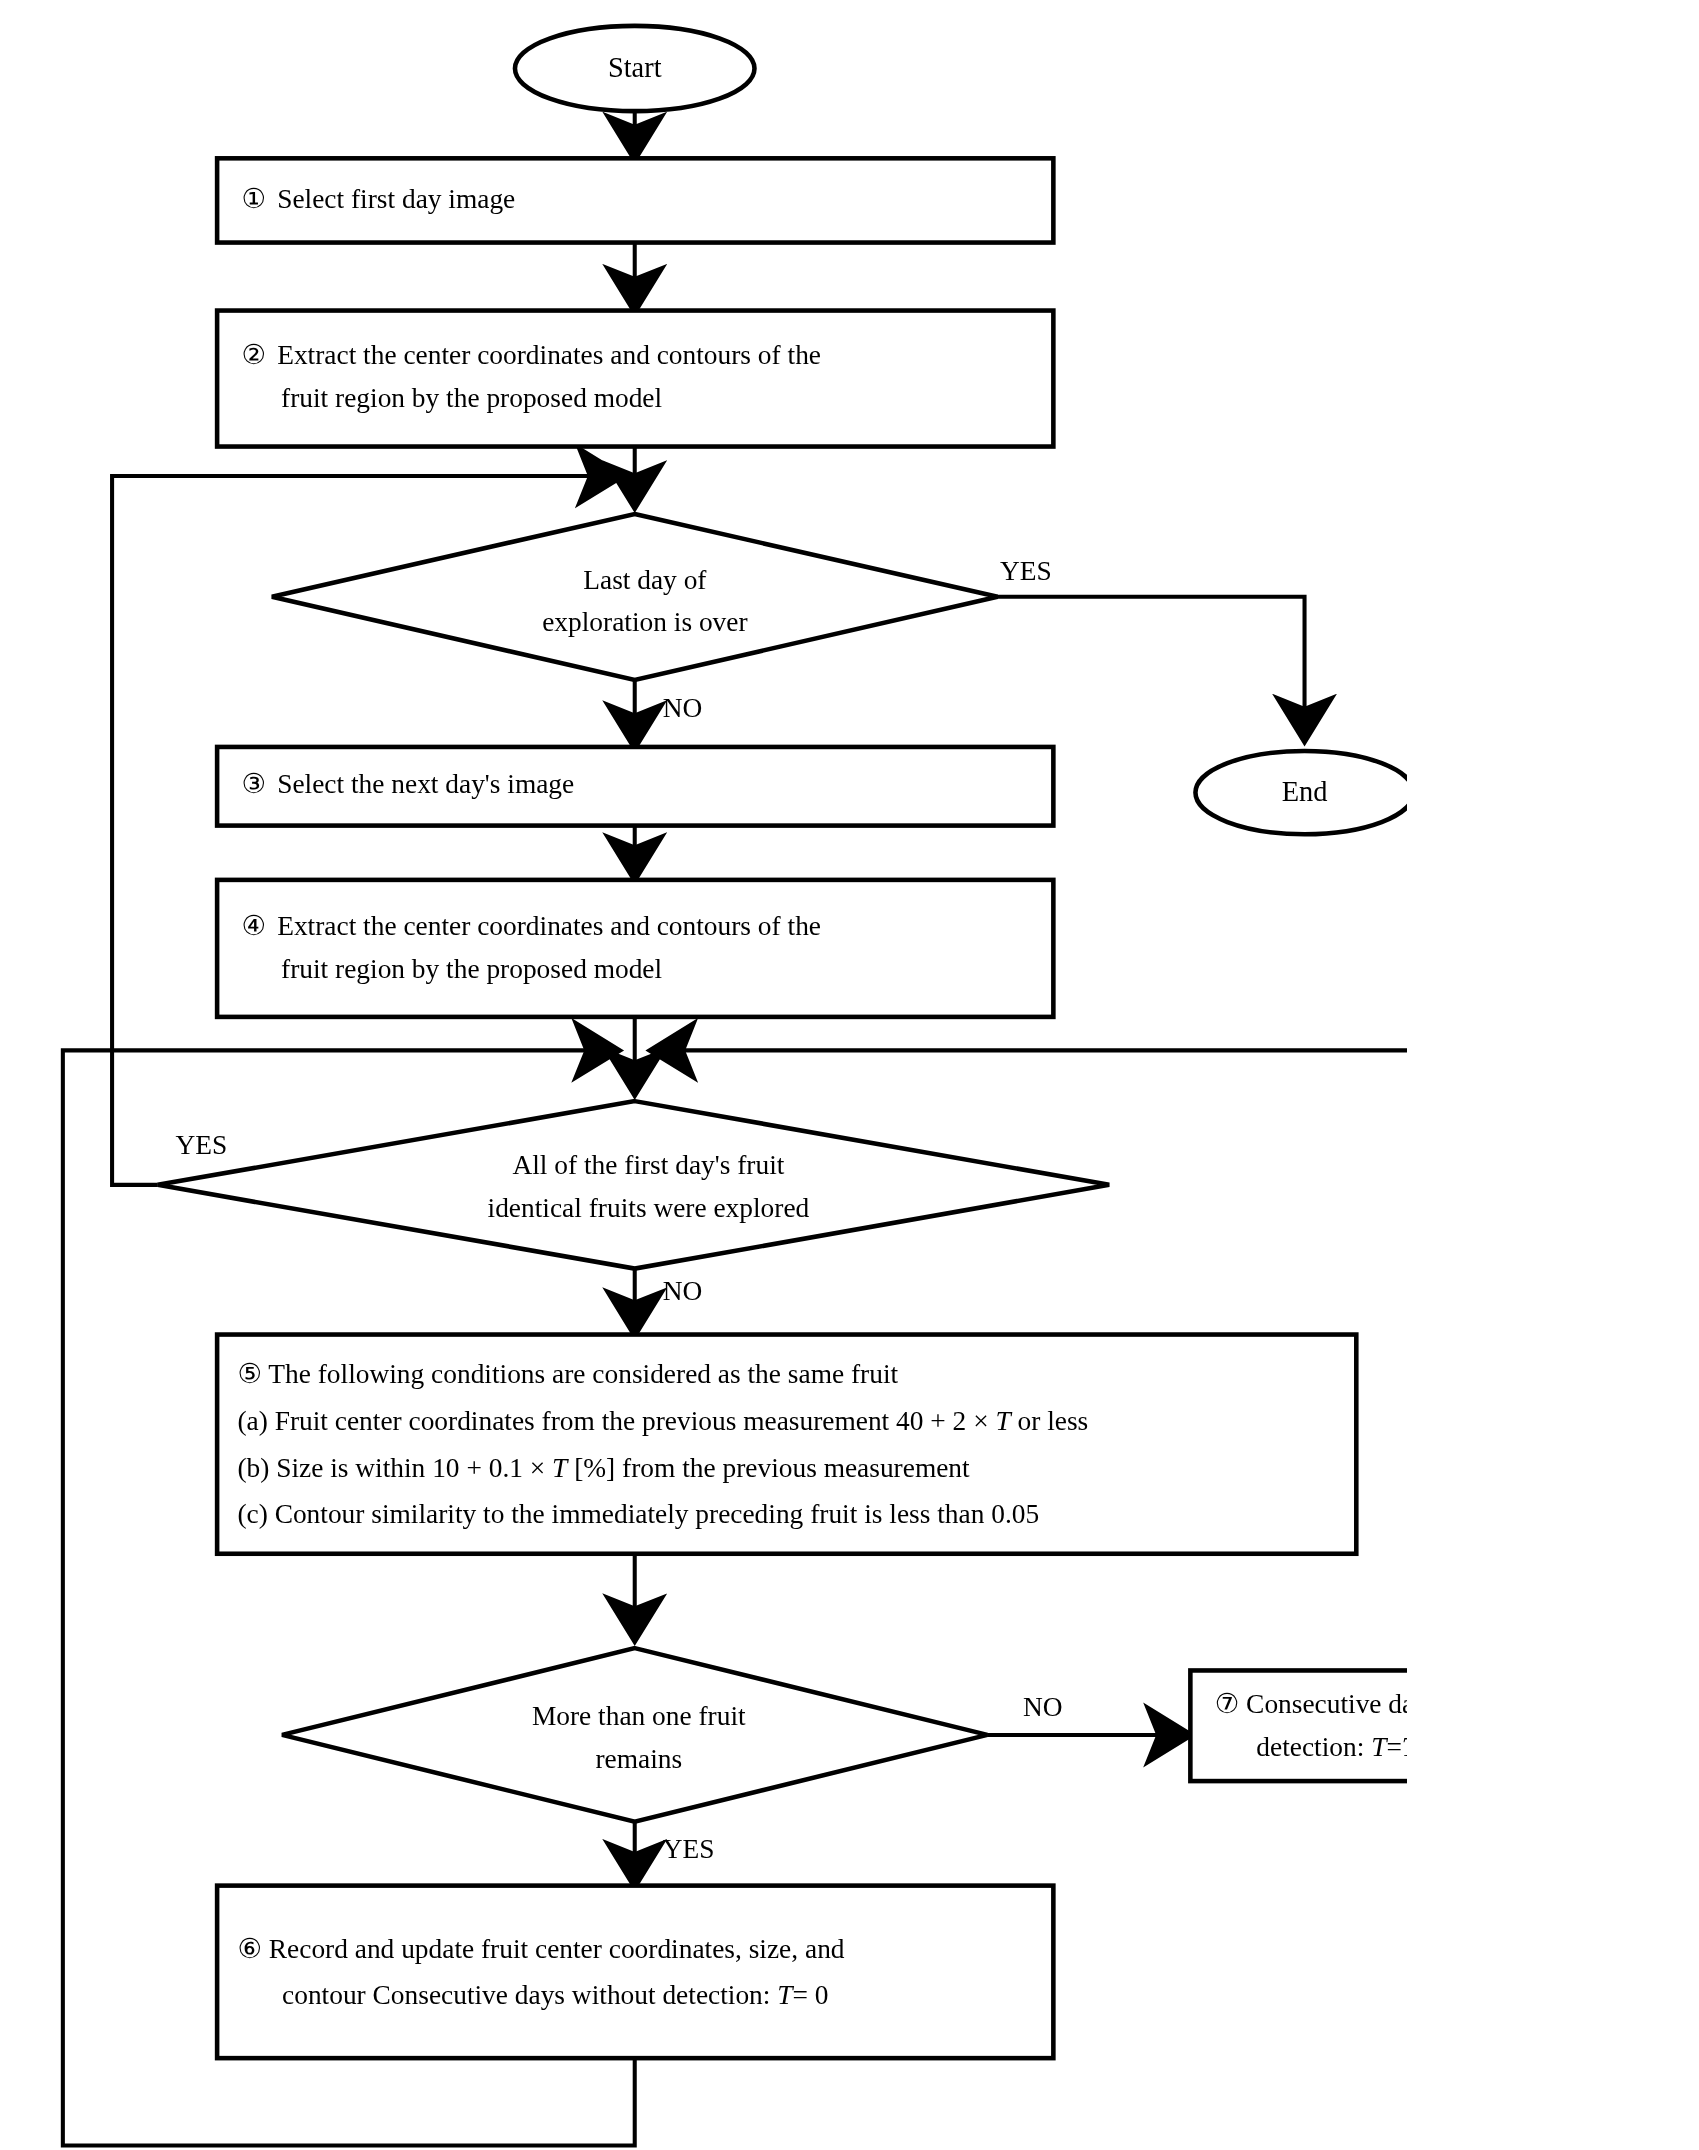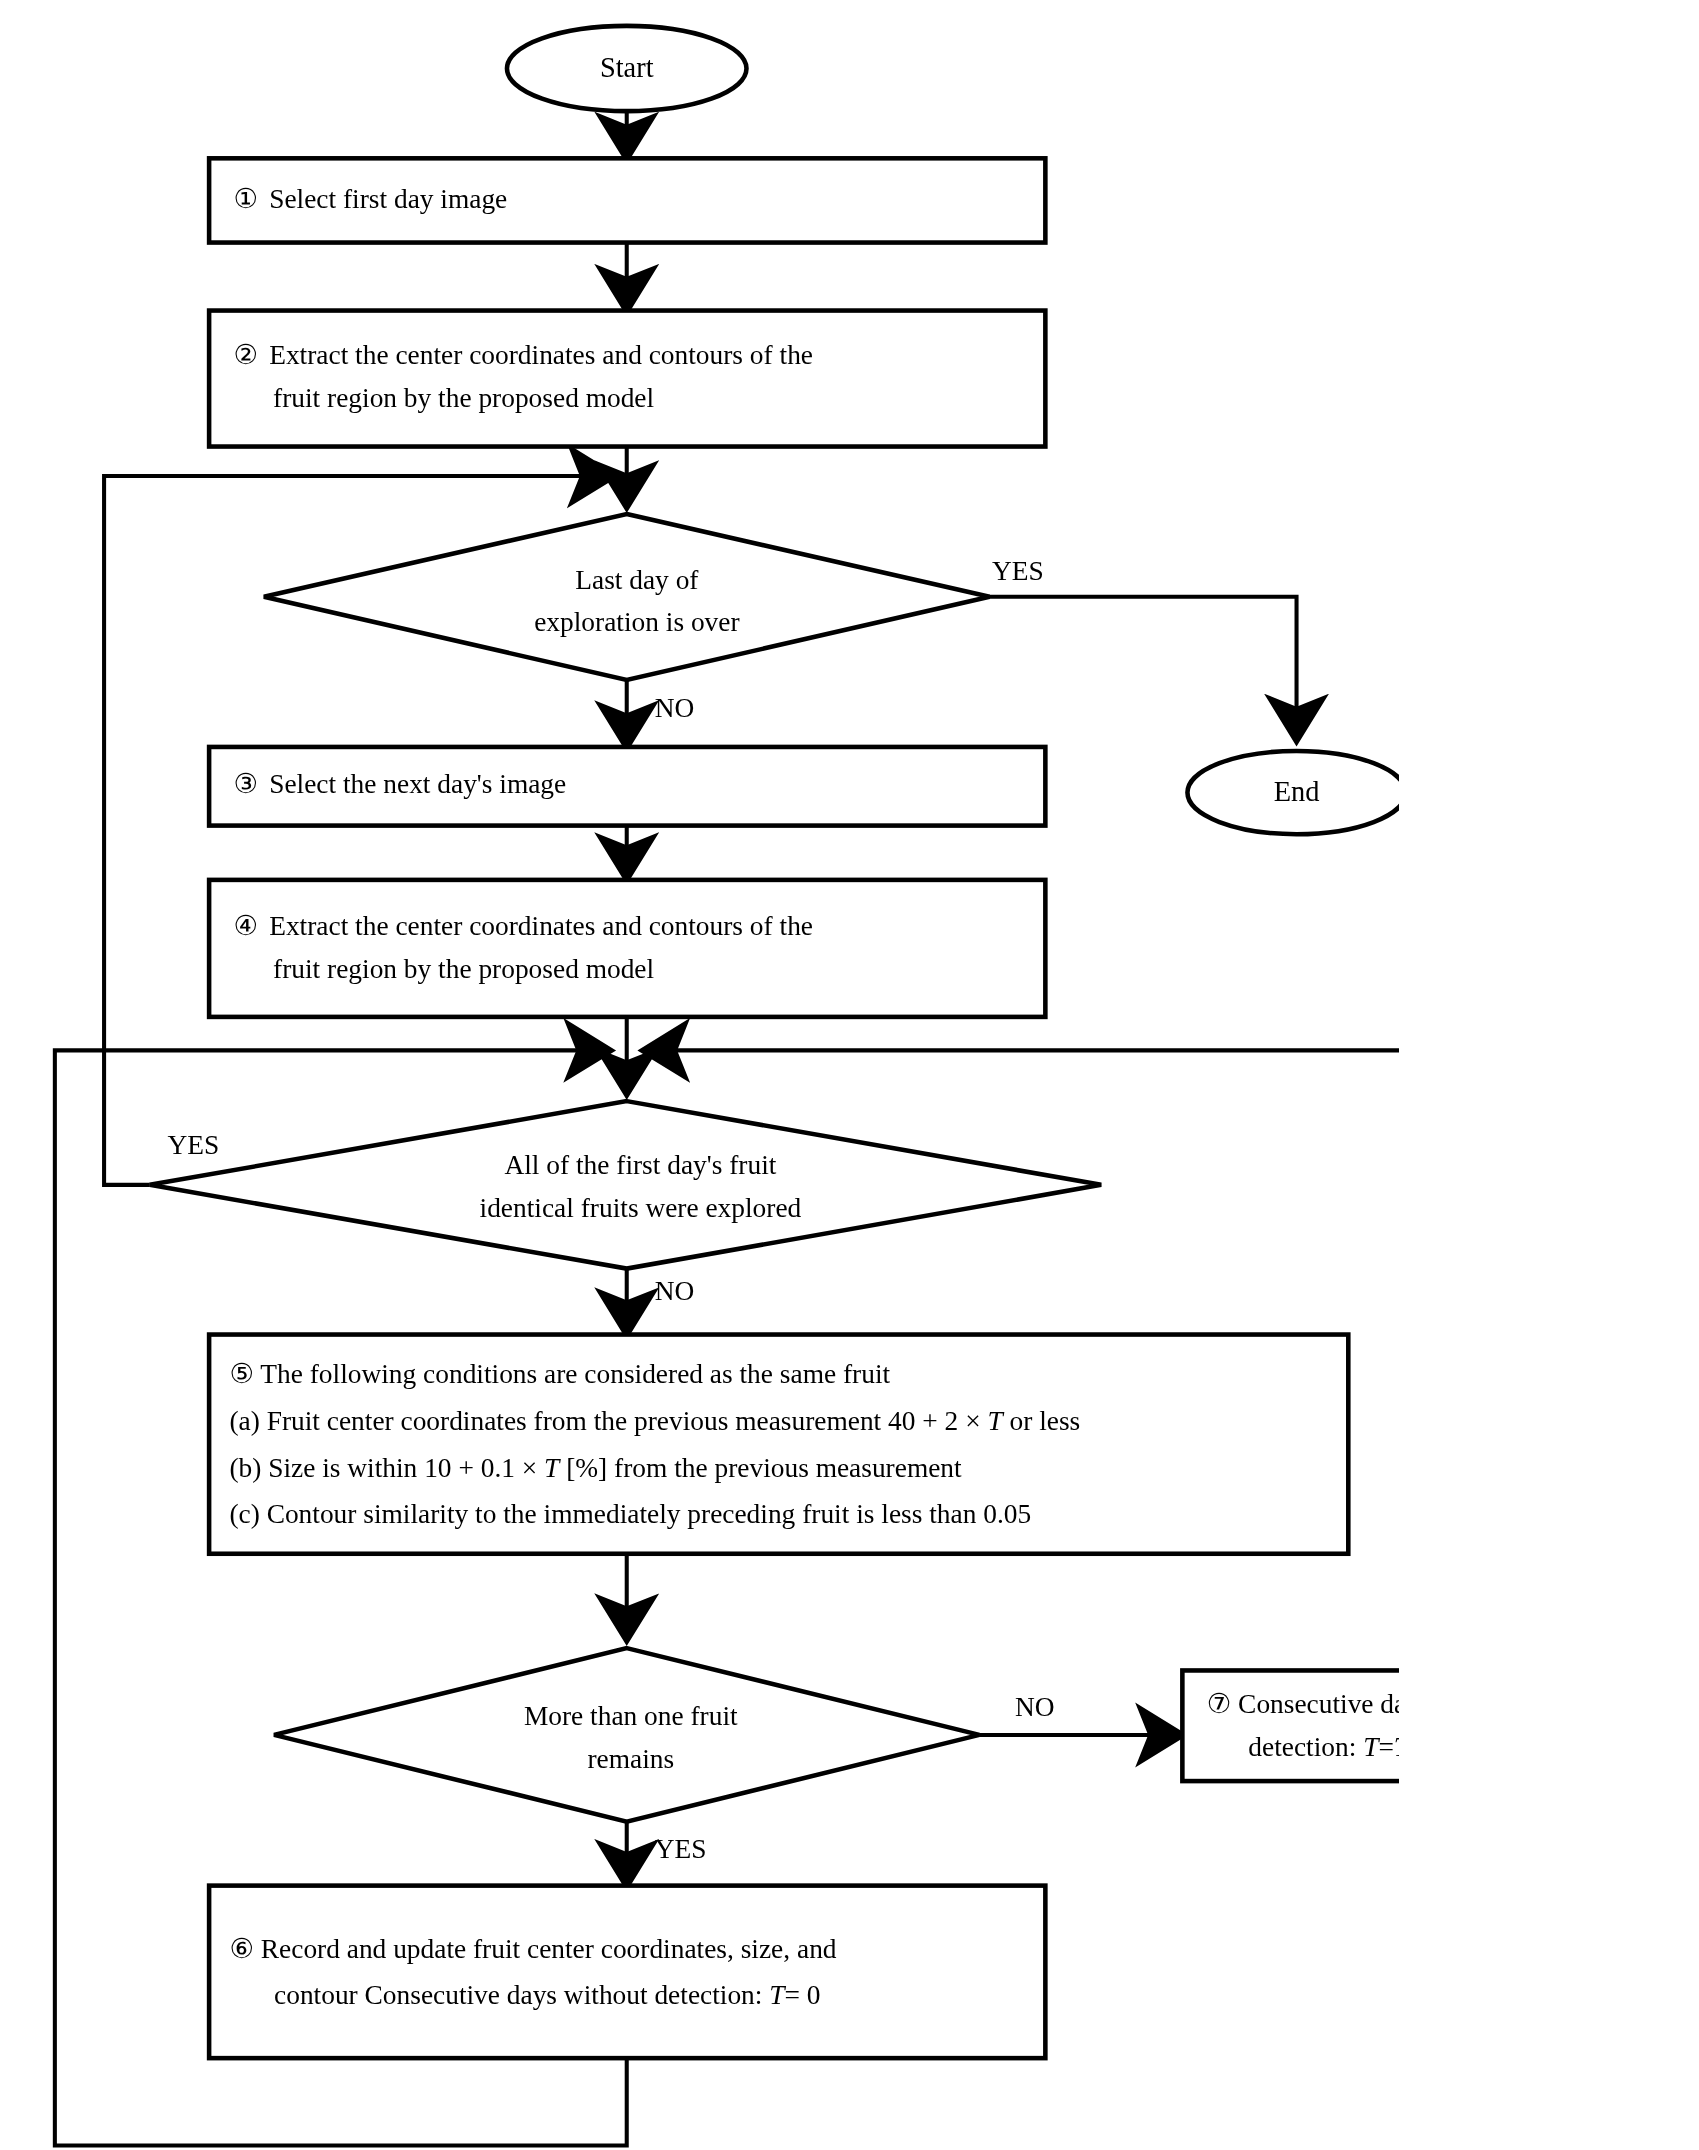--- a/index.html
+++ b/index.html
@@ -9,20 +9,21 @@
   }
   body {
     font-family: "Liberation Serif", "DejaVu Serif", serif;
   }
   #flow-root {
     position: relative;
     width: 1399px;
     height: 2151px;
     background: #ffffff;
     overflow: hidden;
+    margin-left: 8px;
   }
   svg#flow-svg {
     position: absolute;
     top: 0;
     left: 0;
     width: 1700px;
     height: 2151px;
   }
   .shape-stroke {
     fill: #ffffff;

